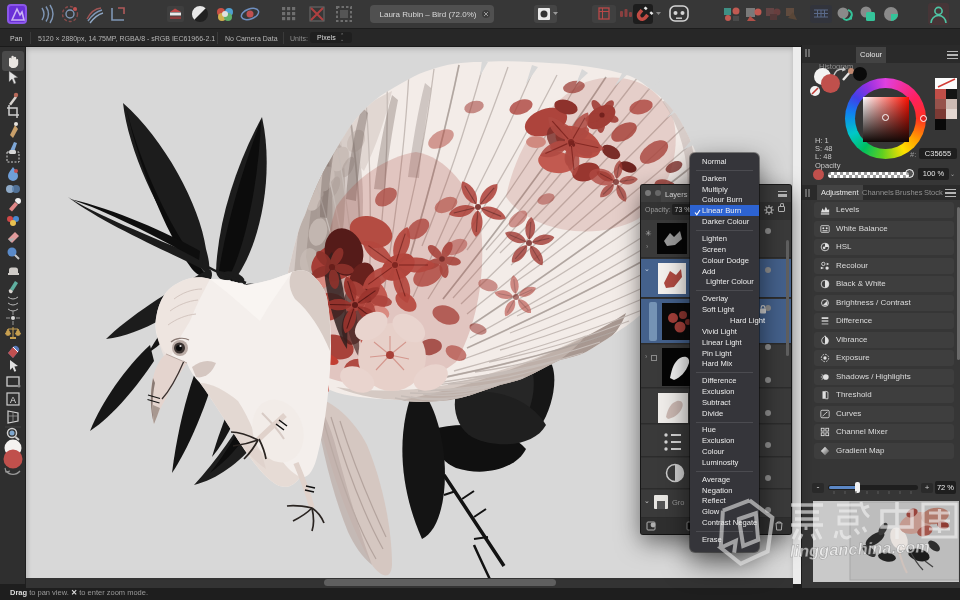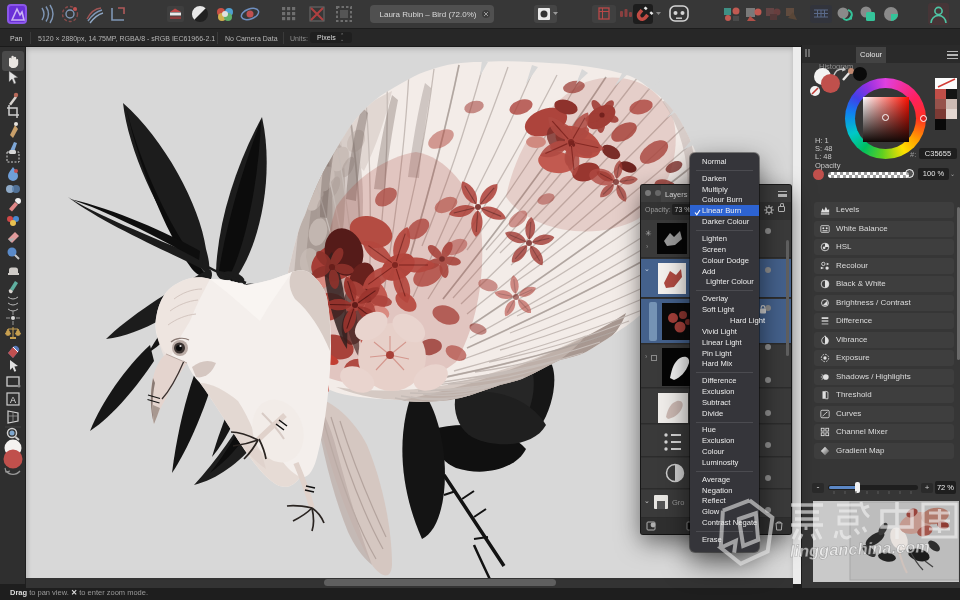--- a/index.html
+++ b/index.html
@@ -705,20 +705,28 @@
     <div class="abs" style="left:108px;top:105px;font-size:7.5px;color:#9a9a9a;">#:</div>
     <div class="abs" style="left:117px;top:103px;width:38px;height:11px;background:#1f1f1f;border-radius:2px;color:#e4e4e4;font-size:7.5px;line-height:11px;text-align:center;">C35655</div>
 
     <div class="abs" style="left:13px;top:116px;font-size:7.5px;color:#c9c9c9;">Opacity</div>
     <div class="abs" style="left:11px;top:124px;width:11px;height:11px;border-radius:50%;background:#c0504c;"></div>
     <div class="abs" style="left:26px;top:126.5px;width:81px;height:6px;border-radius:3px;background:repeating-conic-gradient(#ffffff 0% 25%, #9d9d9d 0% 50%) 0 0/6px 6px;"></div>
     <div class="abs" style="left:103px;top:124px;width:9px;height:9px;border-radius:50%;border:1.8px solid #fff;background:rgba(255,255,255,.15);"></div>
     <div class="abs" style="left:116px;top:123px;width:31px;height:12px;background:#1f1f1f;border-radius:2px;color:#e4e4e4;font-size:7.5px;line-height:12px;text-align:center;">100 %</div>
     <div class="abs" style="left:148px;top:123px;width:8px;height:12px;color:#aaa;font-size:6px;line-height:12px;">⌄</div>
 
+    <div class="tabbar" style="top:140px;height:15px;">
+        <span style="position:absolute;left:3px;top:4px;width:1.5px;height:8px;background:#6a6a6a;box-shadow:3px 0 0 #6a6a6a;"></span>
+      <span class="tab sel" style="left:15px;">Adjustment</span>
+      <span class="tab" style="left:56px;">Channels</span>
+      <span class="tab" style="left:89px;">Brushes</span>
+      <span class="tab" style="left:118px;">Stock</span>
+      <div class="hamb" style="left:143px;top:4px;"></div>
+    </div>
     <div id="adjlist">
       <div class="adjrow" style="top:157px;"><svg class="aicon" viewBox="0 0 12 12">
             <path d="M1,9 L3,4 L5,7 L7,2 L9,6 L11,5 L11,9 Z" fill="#e0e0e0"></path>
             <rect x="1" y="10" width="10" height="1.5" fill="#e0e0e0"></rect>
           </svg><span>Levels</span></div>
       <div class="adjrow" style="top:175.5px;"><svg class="aicon" viewBox="0 0 12 12">
             <rect x="1" y="2" width="10" height="8" rx="1" fill="none" stroke="#e0e0e0"></rect>
             <circle cx="4" cy="5" r="1.2" fill="#e0e0e0"></circle>
             <circle cx="8" cy="5" r="1.2" fill="#e0e0e0"></circle>
             <rect x="3" y="7.5" width="6" height="1.2" fill="#e0e0e0"></rect>

